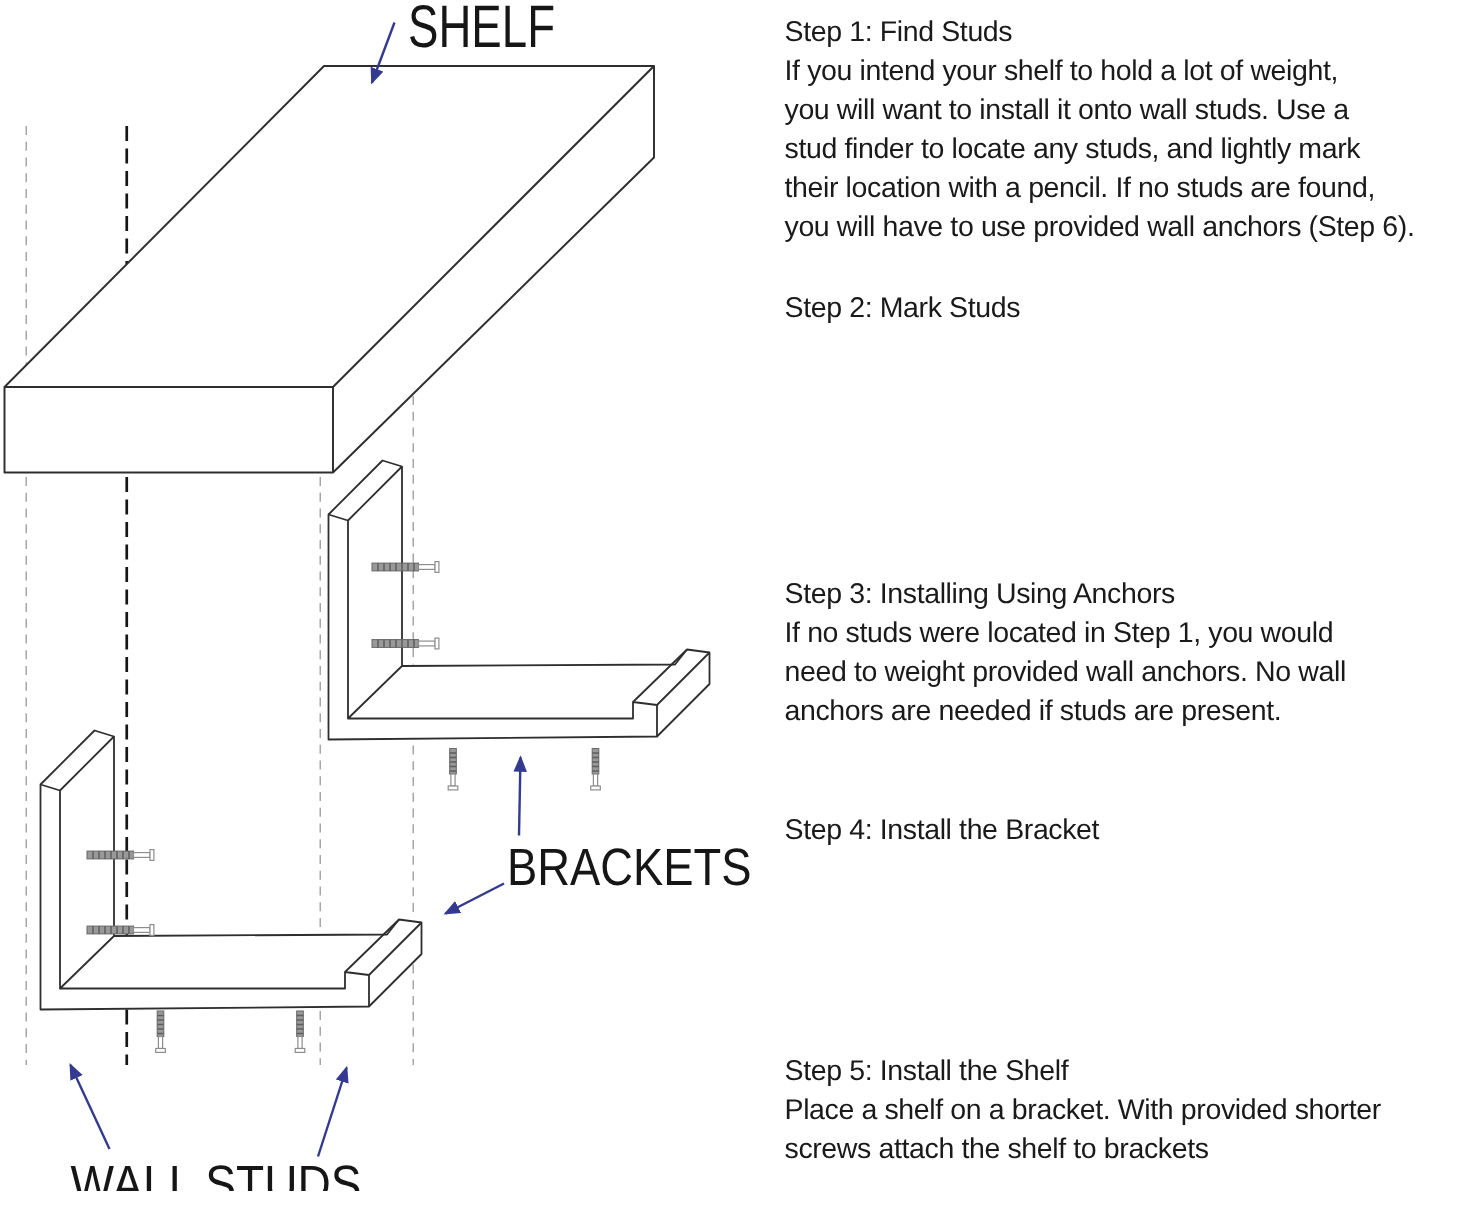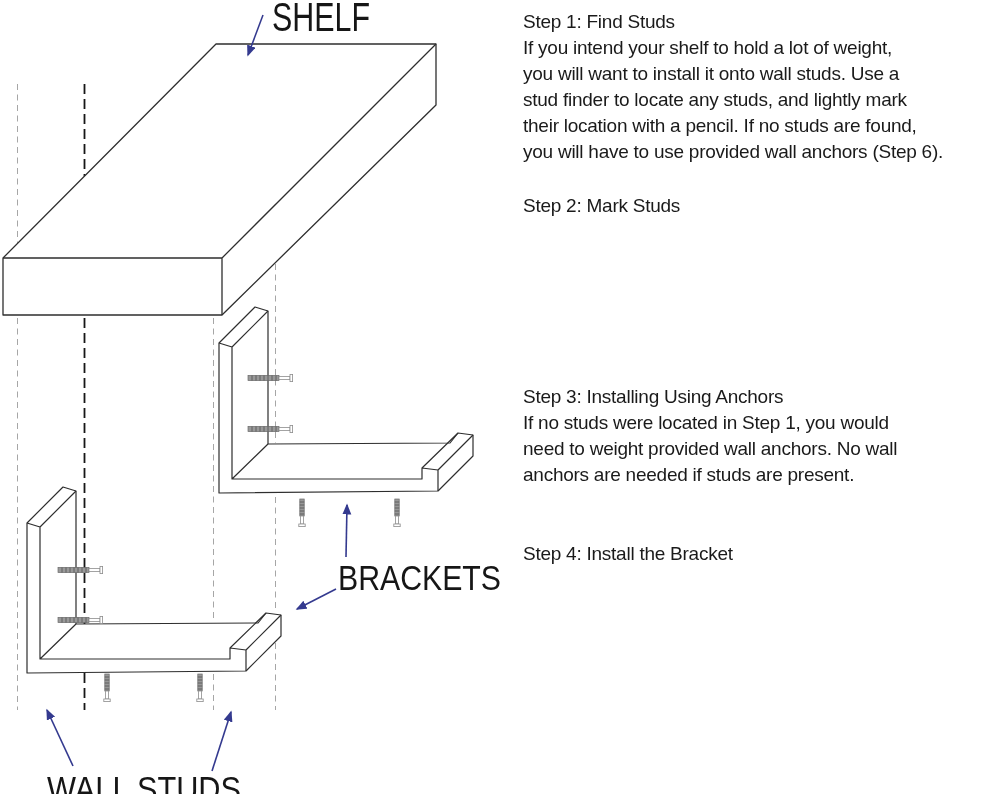--- a/index.html
+++ b/index.html
@@ -105,16 +105,21 @@
     </div>
     <div class="step step-3">
       <div class="heading">Step 3: Installing Using Anchors</div>
       <div class="body">If no studs were located in Step 1, you would
 need to weight provided wall anchors. No wall
 anchors are needed if studs are present.</div>
     </div>
     <div class="step step-4">
       <div class="heading">Step 4: Install the Bracket</div>
     </div>
+    <div class="step step-5">
+      <div class="heading">Step 5: Install the Shelf</div>
+      <div class="body">Place a shelf on a bracket. With provided shorter
+screws attach the shelf to brackets</div>
+    </div>
   </div>
 
   <div class="bottom-bar"></div>
 </div>
 
 </body></html>

